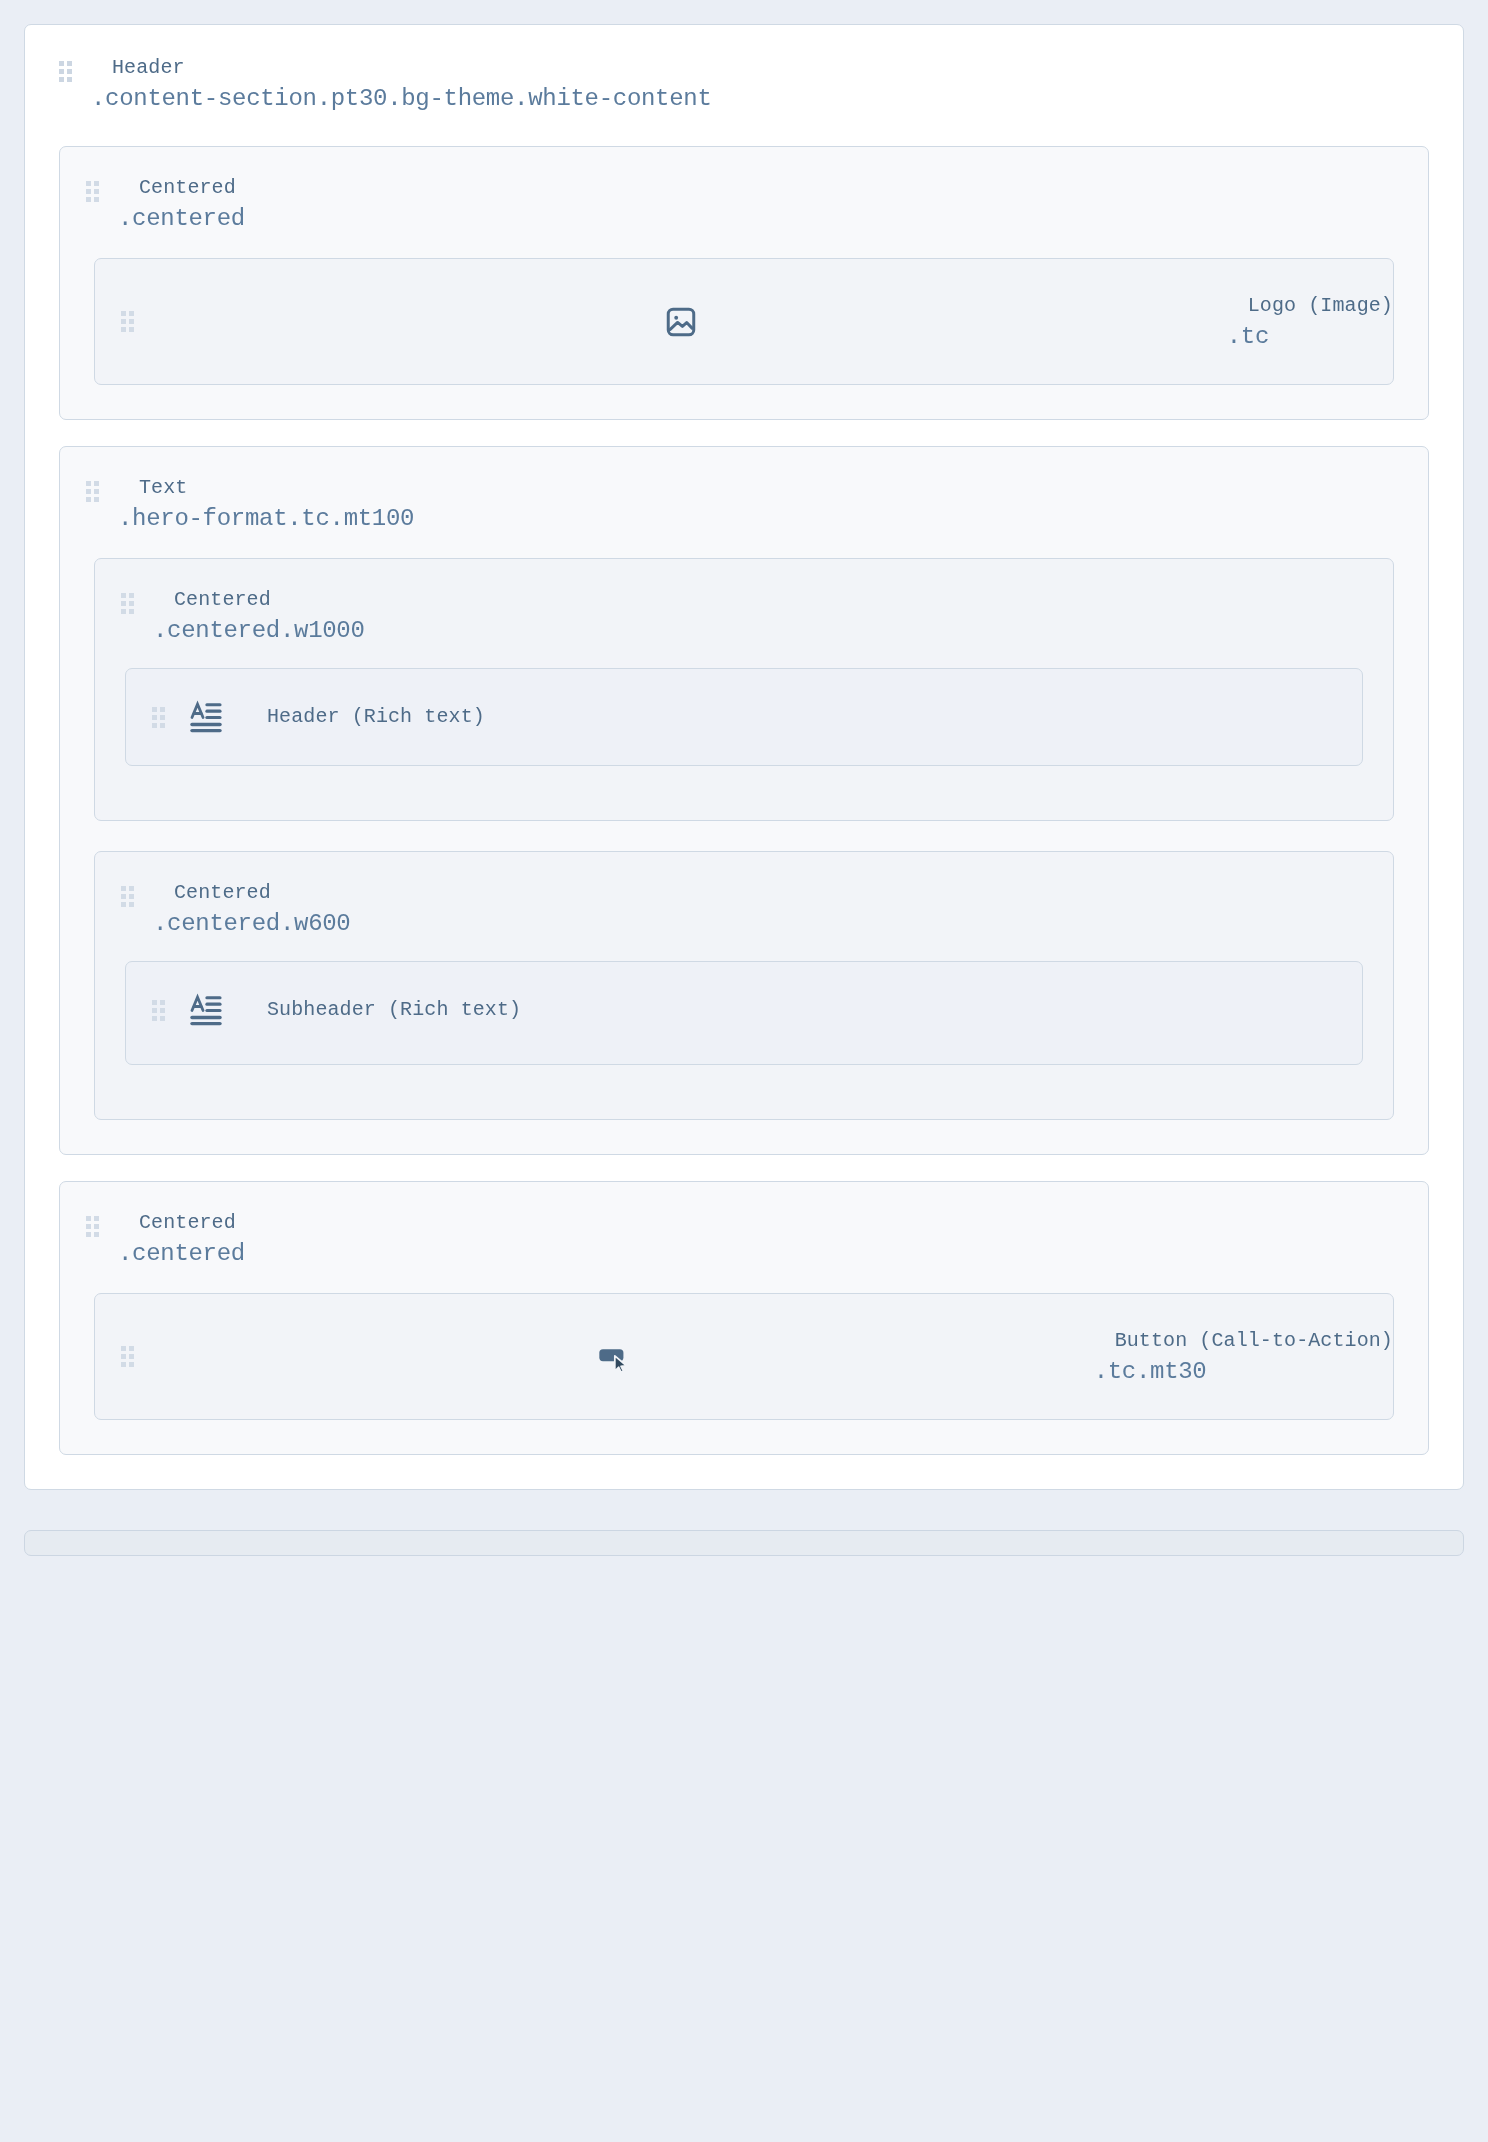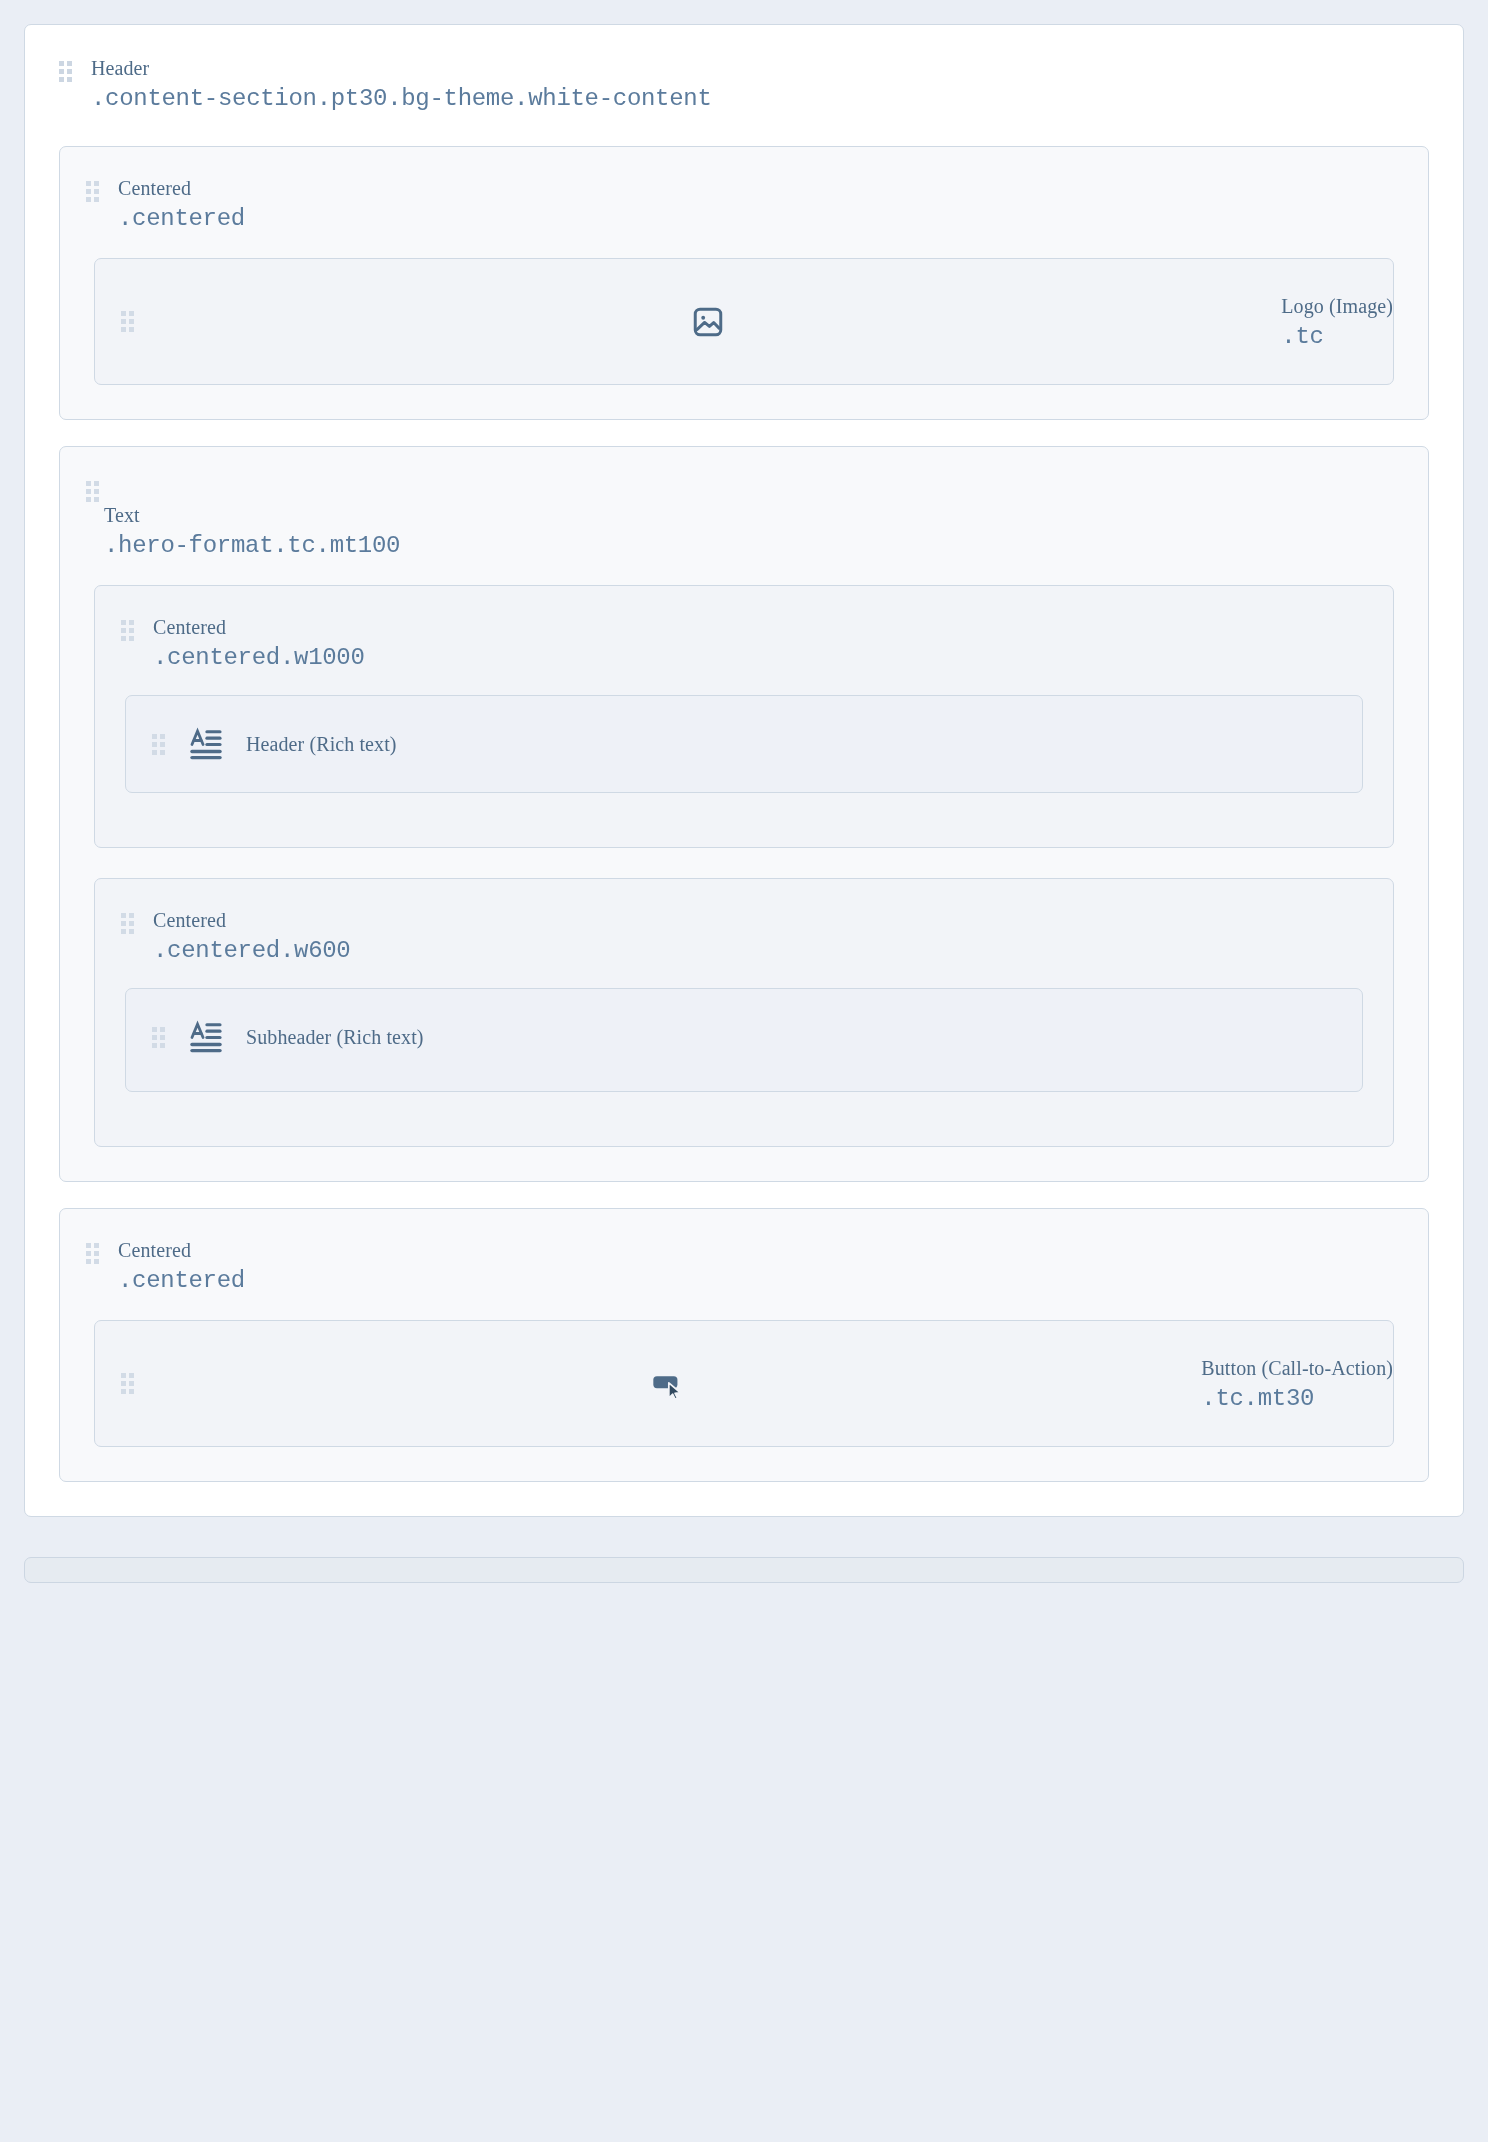--- a/index.html
+++ b/index.html
@@ -66,25 +66,26 @@
   .handle.light i { background: #d2dbe6; }
 
   .labels {
     margin-left: 18px;
     display: flex;
     flex-direction: column;
     gap: 4px;
   }
 
   .lbl-name {
-    font-family: Liberation Serif, serif;
+    font-family: Liberation Mono, monospace;
     font-size: 20px;
     line-height: 26px;
     color: #4e6b88;
     letter-spacing: .1px;
+    margin-left: 21px;
   }
 
   .lbl-class {
     font-family: "Liberation Mono", monospace;
     font-size: 24px;
     line-height: 27px;
     color: #5b7b9c;
     letter-spacing: -.3px;
   }
 
@@ -187,21 +188,21 @@
           </span>
           <span class="mod-labels">
             <span class="lbl-name">Logo (Image)</span>
             <span class="lbl-class">.tc</span>
           </span>
         </div>
       </div>
     </div>
 
     <div class="node lvl1" style="margin-top:26px;">
-      <div class="node-head" style="padding-left:26px;flex-direction:column;">
+      <div class="node-head" style="padding-left:26px;">
         <span class="handle light">
           <i></i>
             <i></i>
             <i></i>
             <i></i>
             <i></i>
             <i></i>
         </span>
         <span class="labels">
           <span class="lbl-name">Text</span>

